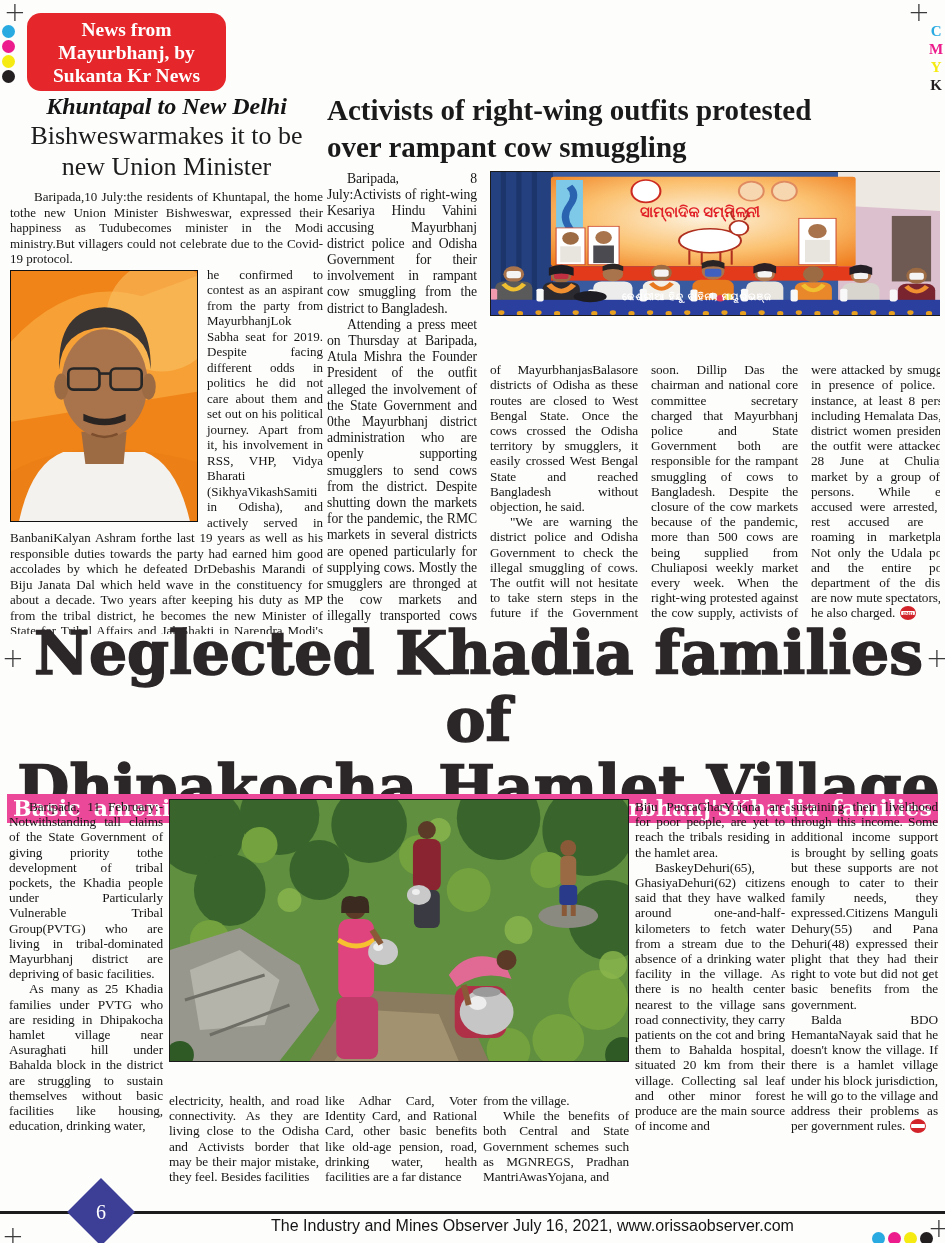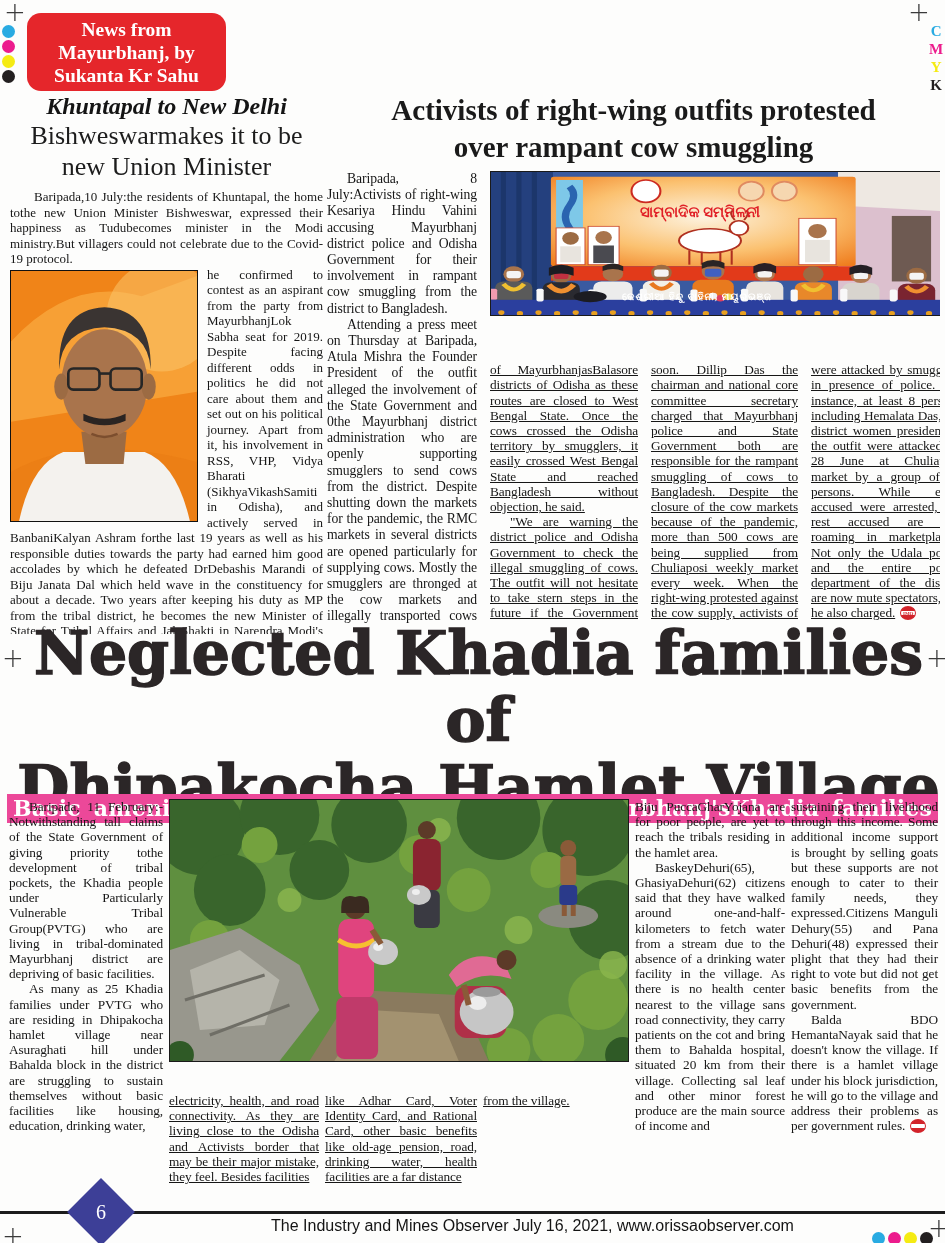--- a/index.html
+++ b/index.html
@@ -22,25 +22,25 @@
   
   .a1 { position:absolute; left:10px; top:92px; width:313px; height:542px; overflow:hidden; }
   .kicker { text-align:center; font-style:italic; font-weight:bold; font-size:24px; line-height:28px; color:#141414; }
   .a1-hl { text-align:center; font-size:26px; line-height:31px; color:#1c1c1c; }
   .a1-body { margin-top:7px; font-size:13px; line-height:15.5px; text-align:justify; }
   .ind { text-indent:24px; }
   .ind-sm { text-indent:20px; }
   .portrait { float:left; width:188px; height:252px; border:1.5px solid #111; margin:3px 9px 2px 0; background:#f08418; }
   
   .a2 { position:absolute; left:327px; top:92px; width:613px; height:534px; overflow:hidden; }
-  .a2-hl { text-align:center; font-weight:bold; font-size:29px; line-height:37px; color:#1a1a1a; }
+  .a2-hl { font-weight:bold; font-size:29px; line-height:37px; color:#1a1a1a; }
   .a2-grid { margin-top:5px; display:grid; grid-template-columns:150px 148px 147px 150px; column-gap:6px; height:452px; overflow:hidden;gap:13px; }
   .c-wide { grid-column:1; grid-row:1/3; font-size:13.7px; line-height:16.2px; text-align:justify; letter-spacing:-0.1px; }
   .cols { font-size:13.3px; line-height:15.2px; text-align:justify; letter-spacing:-0.1px; }
-  .r2 { grid-row:2; margin-top:12px;text-decoration:underline; }
+  .r2 { grid-row:2; margin-top:12px; }
   .ph { position:relative; border:1.5px solid #1a1a1a; overflow:hidden; background:#3a5aa0; }
   .photo2 { grid-column:2/5; grid-row:1; height:145px; }
   .ph svg { display:block; width:100%; height:100%; }
   .b-title { position:absolute; left:80px; top:32px; width:258px; text-align:center; color:#e01f26; font-weight:bold; font-size:15px; line-height:17px; overflow:hidden; height:36px; }
   .b-sub { position:absolute; left:60px; top:119px; width:292px; text-align:center; color:#fff; font-weight:bold; font-size:10px; letter-spacing:1px; height:14px; overflow:hidden; }
   
   .a3-hl { position:absolute; left:0; top:620px; width:945px; text-align:center;
            font-family:"DejaVu Serif","Liberation Serif",serif; font-weight:700; font-size:60px; line-height:67px;
            color:#2b2627; -webkit-text-stroke:1.6px #2b2627; letter-spacing:0px;padding-left:12px; }
   .subbar { position:absolute; left:7px; top:762px; width:931px; height:29px; background:#ec4899; color:#fff;
@@ -81,21 +81,21 @@
   <div class="cmyk-letters">
     <div style="color:#29abe2">C</div>
     <div style="color:#ec1c8d">M</div>
     <div style="color:#f5eb13">Y</div>
     <div style="color:#231f20">K</div>
   </div>
 
   <div class="badge">
     <div>News from</div>
     <div>Mayurbhanj, by</div>
-    <div>Sukanta Kr Sahu</div>
+    <div>Sukanta Kr News</div>
   </div>
 
   <div class="a1">
     <div class="kicker">Khuntapal to New Delhi</div>
     <div class="a1-hl">
       <div>Bishweswarmakes it to be</div>
       <div>new Union Minister</div>
     </div>
     <div class="a1-body">
       <p class="ind">Baripada,10 July:the residents of Khuntapal, the home tothe new Union Minister Bishweswar, expressed their happiness as Tudubecomes minister in the Modi ministry.But villagers could not celebrate due to the Covid-19 protocol.</p>
@@ -386,20 +386,21 @@
     </div>
 
     <div class="cols r2" style="grid-column:2">
       <p>electricity, health, and road connectivity. As they are living close to the Odisha and Activists border that may be their major mistake, they feel. Besides facilities</p>
     </div>
     <div class="cols r2" style="grid-column:3">
       <p>like Adhar Card, Voter Identity Card, and Rational Card, other basic benefits like old-age pension, road, drinking water, health facilities are a far distance</p>
     </div>
     <div class="cols r2" style="grid-column:4">
       <p>from the village.</p>
+      <p class="ind-sm">While the benefits of both Central and State Government schemes such as MGNREGS, Pradhan MantriAwasYojana, and</p>
     </div>
 
     <div class="cols a3c5">
       <p>Biju PuccaGharYojana are for poor people, are yet to reach the tribals residing in the hamlet area.</p>
       <p class="ind-sm">BaskeyDehuri(65), GhasiyaDehuri(62) citizens said that they have walked around one-and-half-kilometers to fetch water from a stream due to the absence of a drinking water facility in the village. As there is no health center nearest to the village sans road connectivity, they carry patients on the cot and bring them to Bahalda hospital, situated 20 km from their village. Collecting sal leaf and other minor forest produce are the main source of income and</p>
     </div>
     <div class="cols a3c6">
       <p>sustaining their livelihood through this income. Some additional income support is brought by selling goats but these supports are not enough to cater to their family needs, they expressed.Citizens Manguli Dehury(55) and Pana Dehuri(48) expressed their plight that they had their right to vote but did not get basic benefits from the government.</p>
       <p class="ind-sm"><span>Balda BDO HemantaNayak said that he doesn't know the village. If there is a hamlet village under his block jurisdiction, he will go to the village and address their problems as per government rules.</span><span class="imo">IMO</span></p>
     </div>

